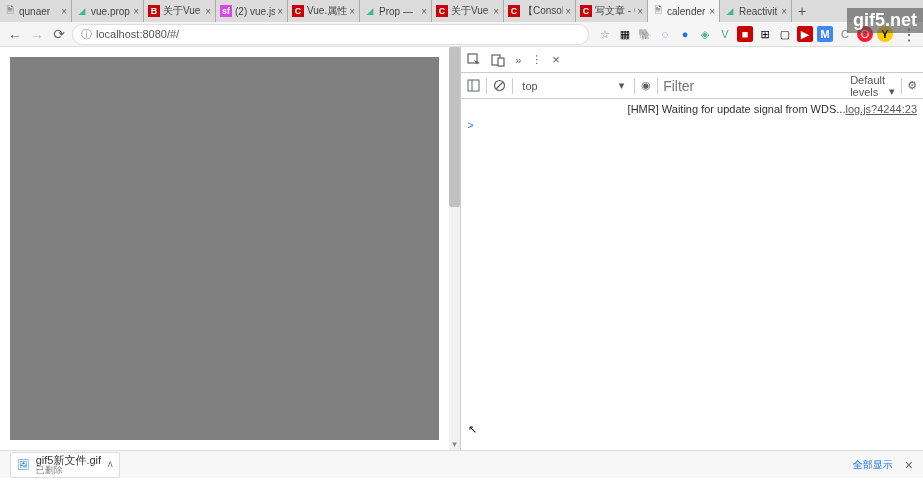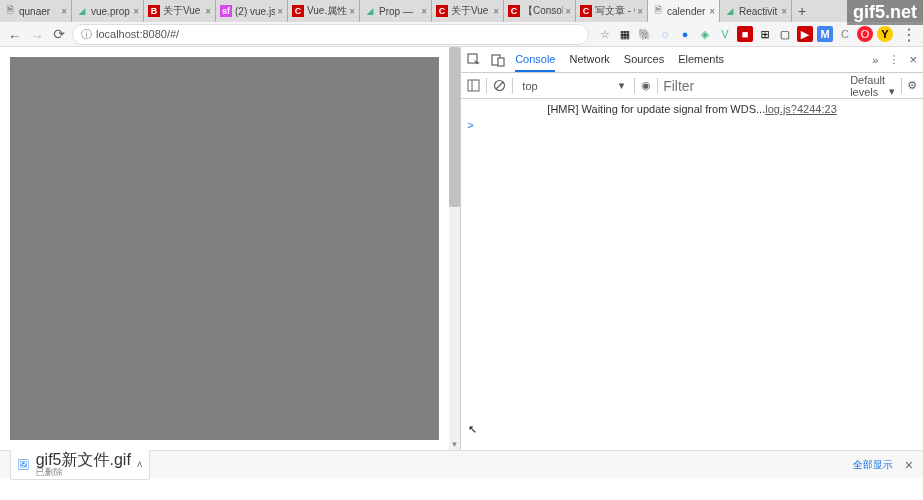--- a/index.html
+++ b/index.html
@@ -1,19 +1,19 @@
 <!DOCTYPE html>
 <html><head>
   <meta charset="utf-8">
   <style>
     * { margin: 0; padding: 0; box-sizing: border-box; font-family: -apple-system, BlinkMacSystemFont, "Segoe UI", Arial, sans-serif; }
     body { width: 923px; height: 500px; overflow: hidden; background: #fff; position: relative; }
     
     
-    .watermark { position: absolute; top: 0; right: 0; background: rgba(80,80,80,0.6); color: #fff; padding: 2px 6px; font-size: 18px; font-weight: bold; z-index: 999; }
+    .watermark { position: absolute; top: 8px; right: 0; background: rgba(80,80,80,0.6); color: #fff; padding: 2px 6px; font-size: 18px; font-weight: bold; z-index: 999; }
     
     
     .tab-strip { height: 22px; background: #dcdcdc; display: flex; align-items: stretch; }
     .tab { display: flex; align-items: center; padding: 0 4px; font-size: 10px; border-right: 1px solid #aaa; background: #dcdcdc; min-width: 0; flex: 1; max-width: 72px; cursor: pointer; }
     .tab.active { background: #f5f5f5; }
     .tab-favicon { width: 12px; height: 12px; margin-right: 3px; flex-shrink: 0; display: inline-flex; align-items: center; justify-content: center; font-size: 9px; }
     .tab-favicon.csdn { background: #cc0000; color: #fff; font-weight: bold; }
     .tab-favicon.sf { background: #d946ef; color: #fff; font-weight: bold; }
     .tab-favicon.vue { color: #42b883; }
     .tab-favicon.doc { color: #555; }
@@ -63,31 +63,31 @@
     
     .dt-filter { height: 26px; display: flex; align-items: center; border-bottom: 1px solid #ccc; padding: 0 6px; gap: 6px; }
     .dt-filter-icon { color: #5f6368; cursor: pointer; }
     .dt-sep { width: 1px; height: 16px; background: #ccc; }
     .dt-context { flex: 0 0 110px; padding: 2px 4px; font-size: 11px; color: #555; display: flex; align-items: center; justify-content: space-between; cursor: pointer; }
     .dt-filter-input { flex: 1; border: none; outline: none; font-size: 14px; color: #888; background: transparent; }
     .dt-levels { color: #555; cursor: pointer; display: flex; align-items: flex-end; gap: 2px; }
     .dt-gear { color: #5f6368; cursor: pointer; }
     
     .dt-console { flex: 1; padding: 4px 6px; font-family: Menlo, Consolas, monospace; font-size: 11px; }
-    .dt-log-line { display: flex; justify-content: center; }
+    .dt-log-line { display: flex; justify-content: flex-end; }
     .dt-log-msg { color: #303030; }
     .dt-log-src { color: #5a5a5a; text-decoration: underline; cursor: pointer; }
     .dt-prompt { color: #367cf1; margin-top: 4px; }
     
     
     .dl-bar { height: 28px; border-top: 1px solid #ddd; background: #f7f7f7; display: flex; align-items: center; padding: 0 10px; font-size: 10px; }
     .dl-item { display: flex; align-items: center; gap: 6px; border: 1px solid #ddd; border-radius: 2px; padding: 2px 6px; cursor: pointer; background: #fff; }
     .dl-icon { color: #1a73e8; }
     .dl-text { display: flex; flex-direction: column; line-height: 1; }
-    .dl-name { font-size: 16px; color: #333; }
+    .dl-name { font-size: 11px; color: #333; }
     .dl-status { font-size: 9px; color: #888; }
     .dl-chevron { color: #666; }
     .dl-spacer { flex: 1; }
     .dl-showall { color: #1a73e8; cursor: pointer; }
     .dl-close { color: #666; margin-left: 12px; cursor: pointer; font-size: 14px; }
     
     svg { display: block; }
   </style>
 </head>
 <body>
@@ -198,26 +198,20 @@
             <rect x="1" y="1" width="9" height="9" fill="none" stroke="#5f6368" stroke-width="1.2"></rect>
             <path d="M7 7 L13 10 L10 11 L11 13 Z" fill="#5f6368"></path>
           </svg>
       </span>
       <span class="dt-icon">
         <svg width="14" height="14" viewBox="0 0 14 14">
             <rect x="1" y="2" width="8" height="10" fill="none" stroke="#5f6368" stroke-width="1.2"></rect>
             <rect x="7" y="5" width="6" height="8" fill="#fff" stroke="#5f6368" stroke-width="1.2"></rect>
           </svg>
       </span>
-      <div class="dt-tabs">
-        <span class="dt-tab active">Console</span>
-        <span class="dt-tab">Network</span>
-        <span class="dt-tab">Sources</span>
-        <span class="dt-tab">Elements</span>
-      </div>
       <span class="dt-more">»</span>
       <span class="dt-kebab">⋮</span>
       <span class="dt-close">×</span>
     </div>
     <div class="dt-filter">
       <span class="dt-filter-icon">
         <svg width="13" height="13" viewBox="0 0 13 13">
             <rect x="1" y="1" width="11" height="11" fill="none" stroke="#5f6368"></rect>
             <line x1="5" y1="1" x2="5" y2="12" stroke="#5f6368"></line>
           </svg>

